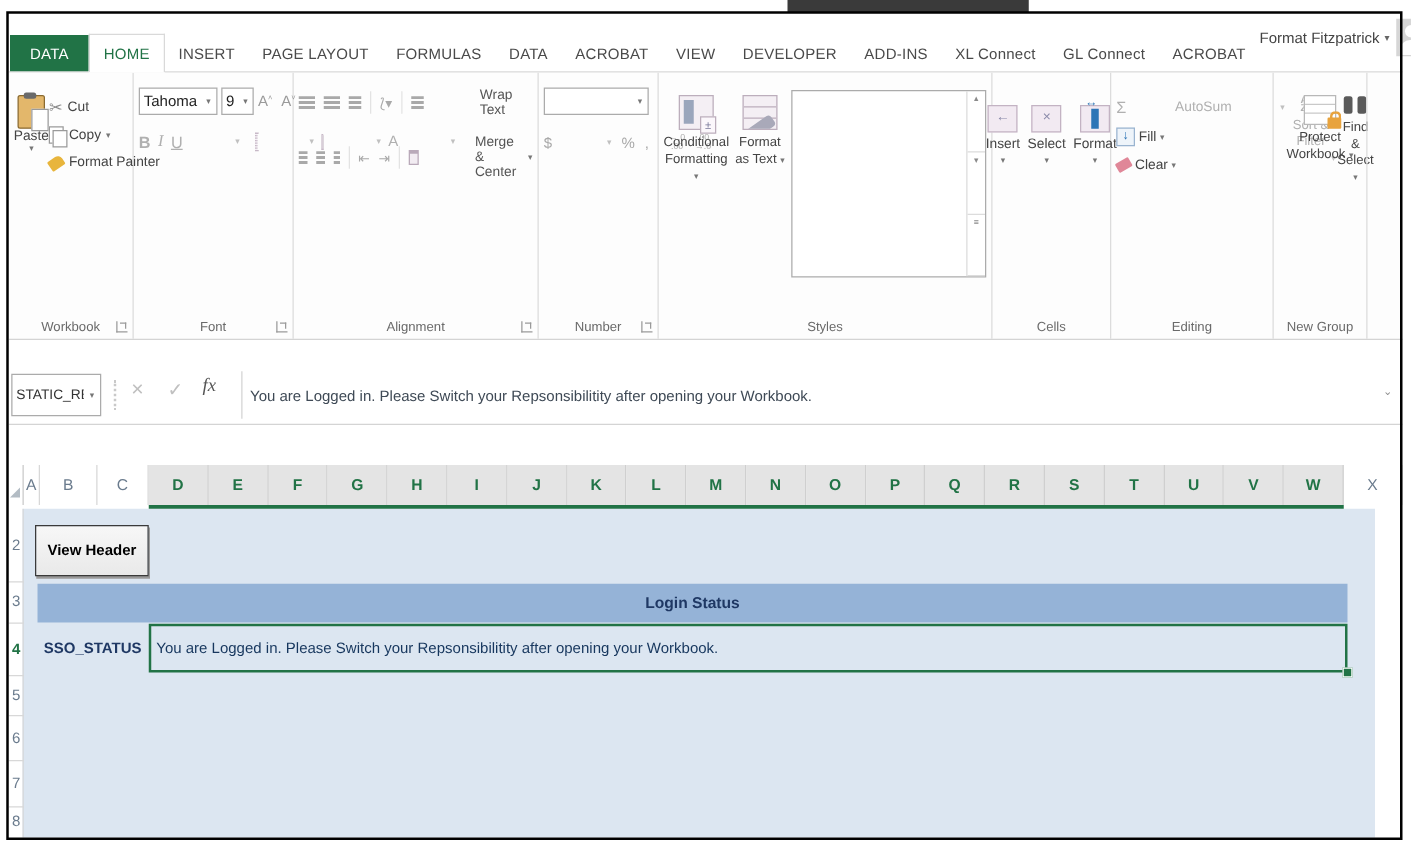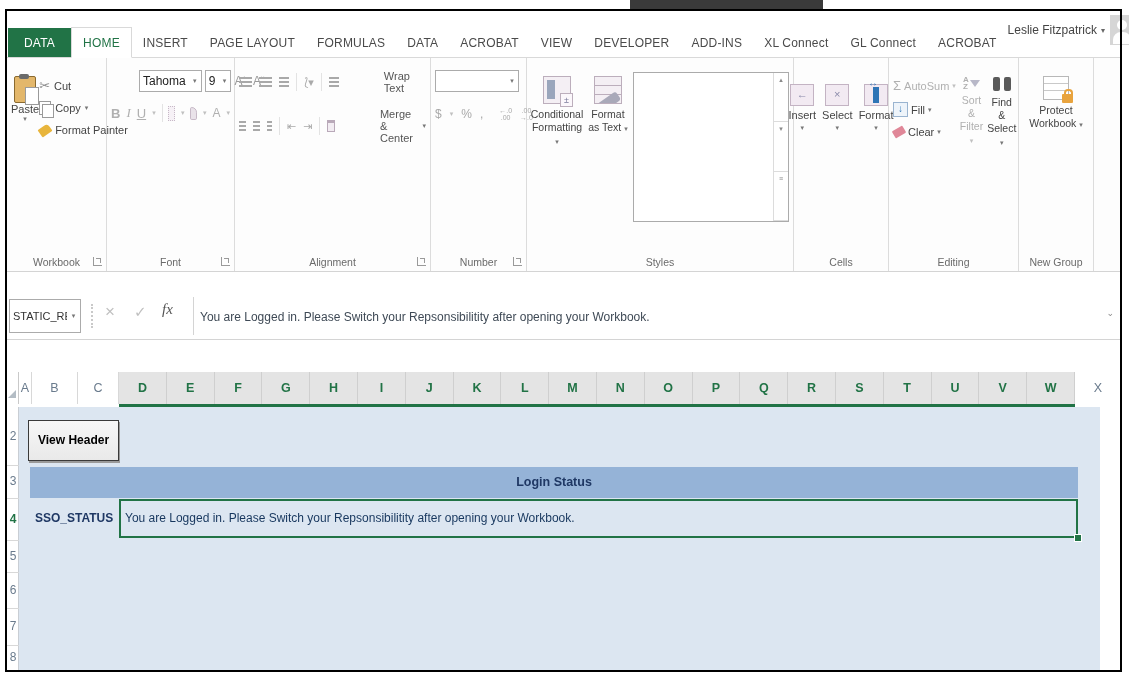--- a/index.html
+++ b/index.html
@@ -23,21 +23,21 @@
   #avatar{width:25px;height:30px;background:#d6d6d6;position:relative;overflow:hidden;}
   #avatar .head{position:absolute;left:7px;top:5px;width:10px;height:10px;border-radius:50%;background:#fff;}
   #avatar .body{position:absolute;left:3px;top:17px;width:18px;height:12px;border-radius:8px 8px 0 0;background:#fff;}
   
   #ribbon{left:7px;top:58px;width:1115px;height:214px;background:#fdfdfd;border-bottom:1px solid #d4d4d4;box-sizing:border-box;display:flex;align-items:stretch;}
   .group{position:relative;border-right:1px solid #dcdcdc;box-sizing:border-box;padding:12px 4px 20px 4px;}
   .group-label{position:absolute;bottom:3px;left:0;right:0;text-align:center;font-size:10.5px;color:#6a6a6a;}
   .launcher{position:absolute;bottom:5px;right:4px;width:8px;height:8px;border-left:1px solid #9a9a9a;border-bottom:1px solid #9a9a9a;}
   .launcher:after{content:"";position:absolute;right:1px;top:1px;width:4px;height:4px;border-right:1px solid #9a9a9a;border-top:1px solid #9a9a9a;}
   .rbtxt{font-size:11px;color:#444;white-space:nowrap;}
-  .gray{color:#b0b0b0;}
+  .gray{color:#b0b0b0;margin-left:36px;}
   .mini-caret{font-size:7px;color:#777;}
   .mini-caret.gray{color:#c0c0c0;}
   
   #g-clipboard{width:100px;display:flex;}
   #paste-btn{width:36px;display:flex;flex-direction:column;align-items:center;padding-top:6px;}
   .clip-icon{width:20px;height:25px;background:#e3b76b;border:1px solid #8a6a30;border-radius:2px;position:relative;}
   .clip-icon:before{content:"";position:absolute;left:4px;top:-3px;width:10px;height:5px;background:#6a6a6a;border-radius:2px;}
   .clip-icon:after{content:"";position:absolute;right:-4px;bottom:-3px;width:12px;height:16px;background:#fff;border:1px solid #9a9a9a;}
   #clip-rows{display:flex;flex-direction:column;gap:9px;padding-top:10px;}
   .clip-row{display:flex;align-items:center;gap:4px;}
@@ -160,21 +160,21 @@
     <div class="tab">FORMULAS</div>
     <div class="tab">DATA</div>
     <div class="tab">ACROBAT</div>
     <div class="tab">VIEW</div>
     <div class="tab">DEVELOPER</div>
     <div class="tab">ADD-INS</div>
     <div class="tab">XL Connect</div>
     <div class="tab">GL Connect</div>
     <div class="tab">ACROBAT</div>
     <div id="user-area">
-    <span id="user-name">Leslie Fitzpatrick</span>
+    <span id="user-name">Format Fitzpatrick</span>
     <span id="user-caret">▾</span>
     <span id="avatar">
       <span class="head"></span>
       <span class="body"></span>
     </span>
   </div>
 </div>
 
 <div class="abs" id="ribbon">
 
@@ -198,21 +198,21 @@
         <span class="brush-icon"></span>
         <span class="rbtxt">Format Painter</span>
       </div>
     </div>
     <div class="group-label">Workbook</div>
     <div class="launcher"></div>
   </div>
 
   <div class="group" id="g-font">
     <div class="fontsize-row">
-      <div class="combo" style="width:86px;margin-left:28px;">
+      <div class="combo" style="width:86px;">
         <span class="val">Tahoma</span>
         <span class="dd">▾</span>
       </div>
       <div class="combo" style="width:34px;">
         <span class="val">9</span>
         <span class="dd">▾</span>
       </div>
       <span class="bigA">A<sup>˄</sup></span>
       <span class="bigA">A<sup>˅</sup></span>
     </div>

